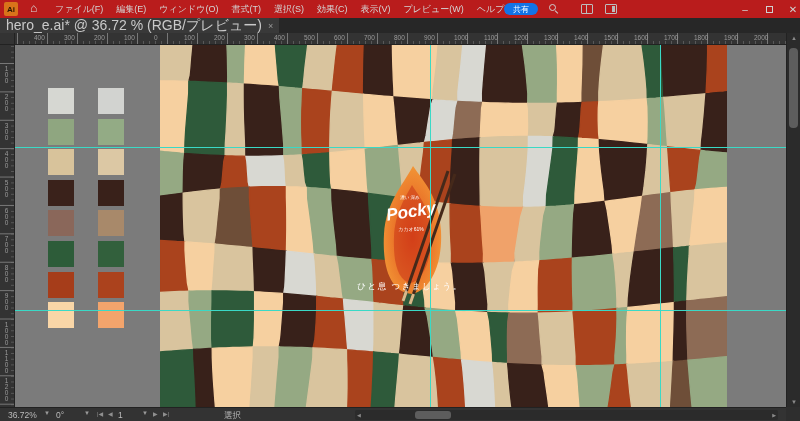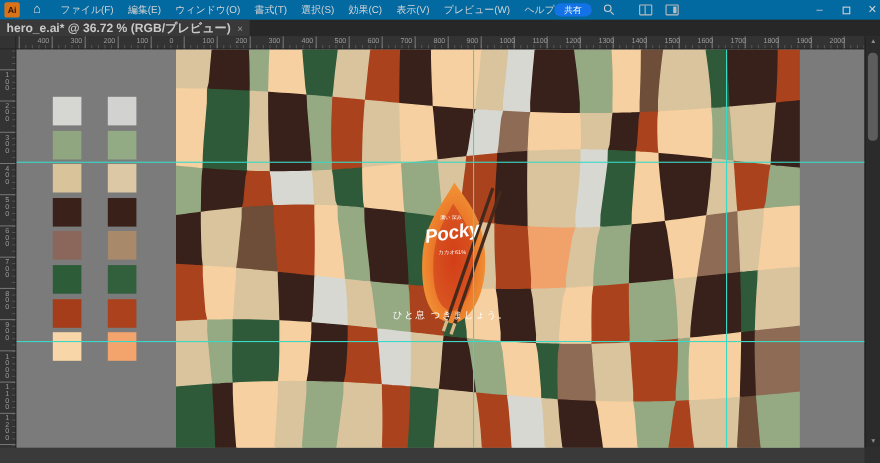--- a/index.html
+++ b/index.html
@@ -1,40 +1,40 @@
 <!DOCTYPE html>
 <html><head>
 <meta charset="utf-8">
 <style>
   * { margin:0; padding:0; box-sizing:border-box; }
   html,body { width:800px; height:421px; overflow:hidden; background:#333; }
   body { font-family:"Liberation Sans", sans-serif; }
   #app { position:relative; width:800px; height:421px; background:#3a3a3a; overflow:hidden; }
 
   
-  #titlebar { position:absolute; left:0; top:0; width:800px; height:18px; background:#0369a1; display:flex; align-items:center; }
+  #titlebar { position:absolute; left:0; top:0; width:800px; height:18px; background:#b91c1c; display:flex; align-items:center; }
   #ai-logo { position:absolute; left:4px; top:2px; width:14px; height:14px; background:#d9731a; color:#2b1500; font-size:8px; font-weight:bold; display:flex; align-items:center; justify-content:center; border-radius:2px; }
   #home-icon { position:absolute; left:30px; top:1px; color:#d8d8d8; font-size:12px; }
   #menus { position:absolute; left:55px; top:0; height:18px; display:flex; align-items:center; gap:13px; }
   .menu-item { color:#d4d4d4; font-size:9px; white-space:nowrap; cursor:default; }
   #share-btn { position:absolute; left:504px; top:3px; height:12px; padding:0 9px; background:#1373e6; border-radius:7px; color:#fff; font-size:8px; display:flex; align-items:center; }
   #search-icon { position:absolute; left:549px; top:4px; width:9px; height:9px; }
   #search-icon .lens { position:absolute; left:0; top:0; width:7px; height:7px; border:1.2px solid #cfcfcf; border-radius:50%; }
   #search-icon .tail { position:absolute; left:6px; top:6px; width:4px; height:1.2px; background:#cfcfcf; transform:rotate(45deg); transform-origin:left center; }
   .ws-icon { position:absolute; top:4px; width:12px; height:10px; border:1px solid #bdbdbd; border-radius:1px; }
   #ws-icon-1 { left:581px; } #ws-icon-1:after { content:""; position:absolute; left:4px; top:0; width:1px; height:8px; background:#bdbdbd; }
   #ws-icon-2 { left:605px; } #ws-icon-2:after { content:""; position:absolute; right:1px; top:1px; width:3px; height:6px; background:#bdbdbd; }
   .win-btn { position:absolute; top:0; width:22px; height:18px; color:#d0d0d0; font-size:10px; display:flex; align-items:center; justify-content:center; }
   #btn-min { left:734px; } #btn-max { left:758px; } #btn-close { left:782px; }
   #btn-max i { display:block; width:7px; height:7px; border:1px solid #d0d0d0; }
 
   
   #tabbar { position:absolute; left:0; top:18px; width:800px; height:15px; background:#272727; }
   #doc-tab { position:absolute; left:0; top:0; height:15px; padding:0 6px; background:#393939; display:flex; align-items:center; gap:6px; }
-  #doc-tab .title { color:#c9c9c9; font-size:11px; white-space:nowrap;font-weight:bold; }
+  #doc-tab .title { color:#c9c9c9; font-size:14px; white-space:nowrap; }
   #doc-tab .close { color:#9a9a9a; font-size:9px; }
 
   
   #corner { position:absolute; left:0; top:33px; width:15px; height:12px; background:#333; border-right:1px solid #222; border-bottom:1px solid #222; }
   #hruler { position:absolute; left:15px; top:33px; width:771px; height:12px; background:#333; border-bottom:1px solid #222; overflow:hidden;
     background-image:linear-gradient(90deg,#787878 0 1px,transparent 1px),linear-gradient(90deg,#585858 0 1px,transparent 1px);
     background-size:30px 12px,6px 4px; background-position:2px 0,2px 8px; background-repeat:repeat-x; }
   .hruler-num { position:absolute; top:1px; color:#9b9b9b; font-size:6.5px; }
   #vruler { position:absolute; left:0; top:45px; width:15px; height:362px; background:#333; border-right:1px solid #222; overflow:hidden;
     background-image:linear-gradient(180deg,#787878 0 1px,transparent 1px),linear-gradient(180deg,#585858 0 1px,transparent 1px);
@@ -327,15 +327,33 @@
         <div class="guide-v" style="left: 645px; background: rgb(58, 217, 198);"></div>
       </div>
   </div>
 
   <div id="vscroll">
     <div class="arrow" style="top:2px">▲</div>
     <div class="thumb"></div>
     <div class="arrow" style="bottom:2px">▼</div>
   </div>
 
+  <div id="bottombar">
+    <span style="left:8px">36.72%</span>
+    <span class="chev" style="left:44px">▼</span>
+    <span style="left:56px">0°</span>
+    <span class="chev" style="left:84px">▼</span>
+    <span class="navtri" style="left:97px">|◀</span>
+    <span class="navtri" style="left:108px">◀</span>
+    <span style="left:118px">1</span>
+    <span class="chev" style="left:142px">▼</span>
+    <span class="navtri" style="left:153px">▶</span>
+    <span class="navtri" style="left:163px">▶|</span>
+    <span style="left:224px">選択</span>
+    <div id="hscroll-track">
+      <div class="arrow" style="left:2px">◀</div>
+      <div id="hscroll-thumb"></div>
+      <div class="arrow" style="right:2px">▶</div>
+    </div>
+  </div>
   <div id="corner-br"></div>
 
 </div>
 
 </body></html>

